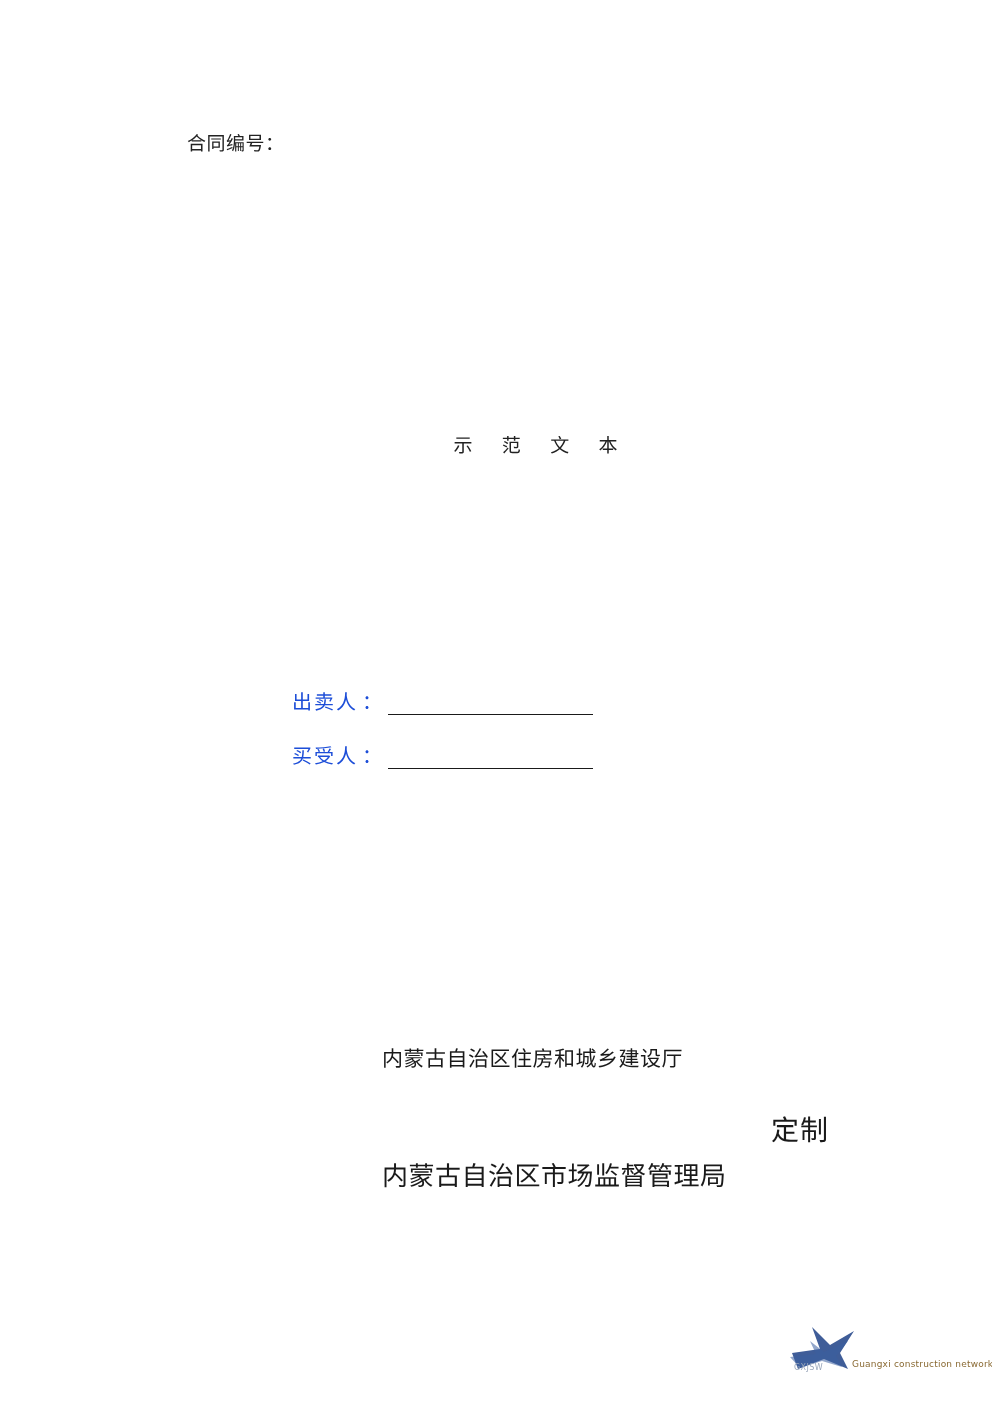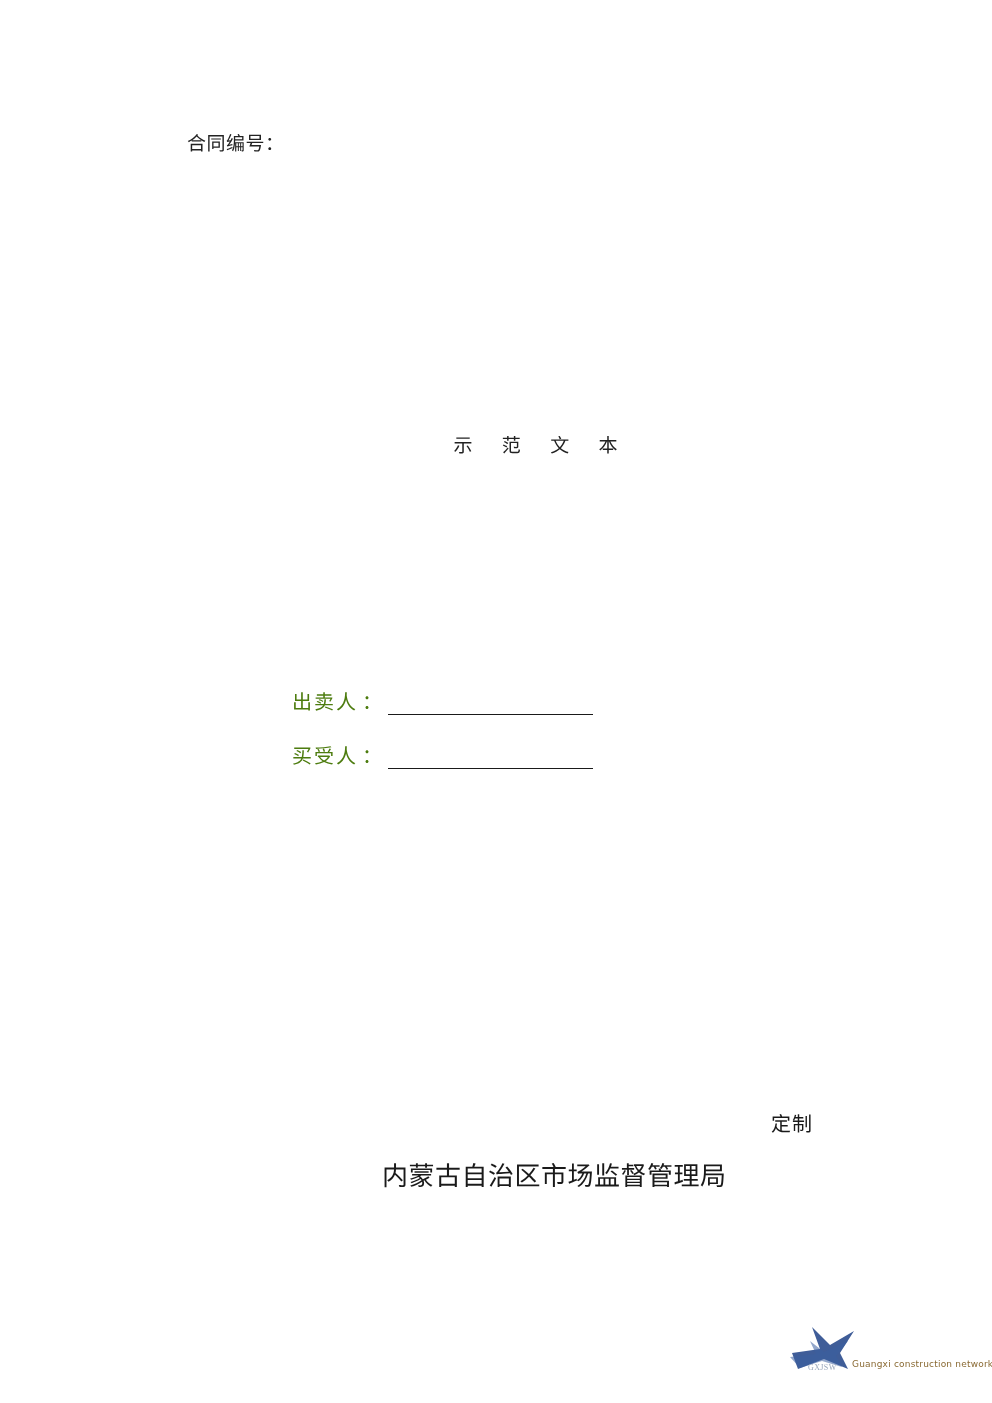--- a/index.html
+++ b/index.html
@@ -56,21 +56,21 @@
     color: #222;
   }
 
   
   .parties {
     position: absolute;
     left: 248px;
     top: 686px;
     font-family: "DejaVu Serif", "Liberation Serif", serif;
     font-size: 20px;
-    color: #4d7c0f;
+    color: #1d4ed8;
   }
   .party-row {
     display: flex;
     align-items: flex-end;
     margin-bottom: 25px;
   }
   .party-label {
     letter-spacing: 2px;
     white-space: nowrap;
   }
@@ -90,21 +90,21 @@
     left: 338px;
     top: 1042px;
     font-size: 21px;
     letter-spacing: 0.5px;
     color: #1a1a1a;
   }
   .issuer-custom {
     position: absolute;
     left: 727px;
     top: 1108px;
-    font-size: 20px;
+    font-size: 28px;
     letter-spacing: 1px;
     color: #1a1a1a;
   }
   .issuer-2 {
     position: absolute;
     left: 338px;
     top: 1155px;
     font-size: 26px;
     letter-spacing: 0.5px;
     color: #1a1a1a;
@@ -150,26 +150,25 @@
     position: absolute;
     left: 62px;
     top: 40px;
     font-size: 9px;
     color: #8a6a33;
     letter-spacing: 0.2px;
     white-space: nowrap;
   }
   .wm-tag {
     position: absolute;
-    left: 18px;
+    left: 4px;
     top: 44px;
     font-size: 8px;
     color: #9aa7bb;
     letter-spacing: 0.4px;
-    font-family: Liberation Serif, serif;
   }
 </style>
 </head>
 <body>
 
 <div class="page">
 
   <div class="contract-no">合同编号：</div>
 
 
@@ -184,20 +183,21 @@
     </div>
 
     <div class="party-row">
       <span class="party-label">买受人</span>
       <span class="party-colon">：</span>
       <span class="party-blank"></span>
     </div>
 
   </div>
 
+  <div class="issuer-1">内蒙古自治区住房和城乡建设厅</div>
 
   <div class="issuer-custom">定制</div>
 
   <div class="issuer-2">内蒙古自治区市场监督管理局</div>
 
 
   <div class="watermark">
     <svg class="wm-star" viewBox="0 0 66 50" aria-hidden="true">
       <path d="M2 30 L30 26 L22 4 L40 22 L64 8 L50 30 L58 46 L34 36 L8 46 Z" fill="#2f4f8f" opacity="0.92"></path>
       <path d="M0 34 L26 31 L20 18 L34 29 L58 18 L46 33 L52 44 L32 38 L10 45 Z" fill="#3a5fa0" opacity="0.55"></path>

